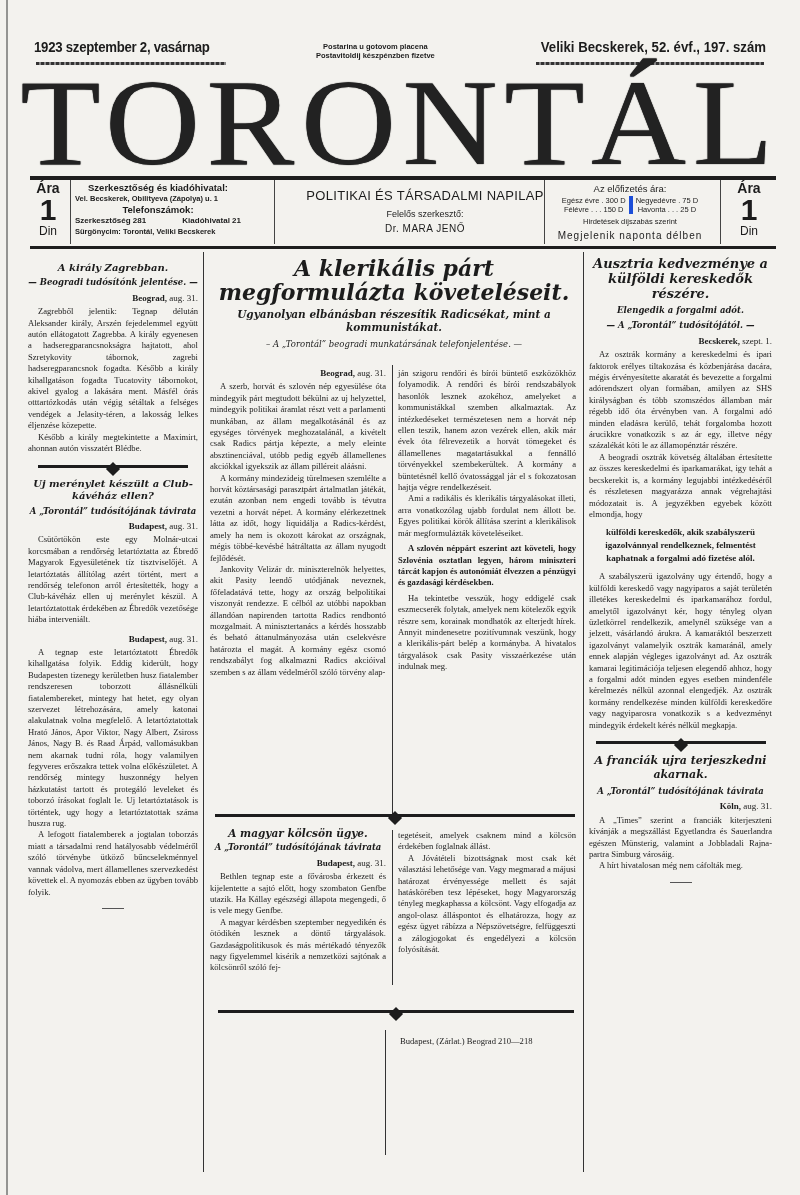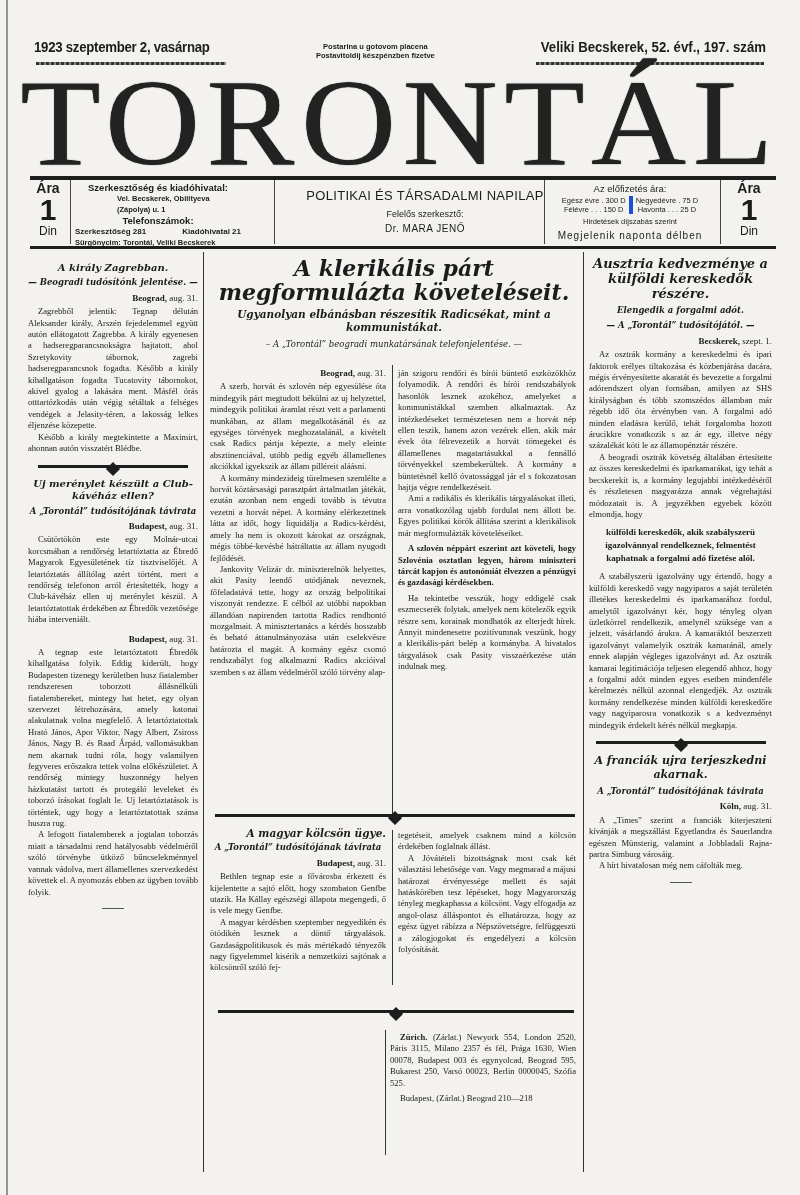--- a/index.html
+++ b/index.html
@@ -70,21 +70,21 @@
   <div class="rule-thick" style="top:176px;"></div>
 
   <div class="infobox">
     <div class="ara" style="left:0;width:36px;border-left:none;">
       <div class="a1">Ára</div>
       <div class="a2">1</div>
       <div class="a3">Din</div>
     </div>
     <div class="contact" style="left:40px;width:166px;">
       <div class="h">Szerkesztőség és kiadóhivatal:</div>
-      <div style="font-weight:bold;font-size:7.5px;margin-left:42px;">Vel. Becskerek, Obilityeva (Zápolya) u. 1</div>
+      <div style="font-weight:bold;font-size:7.5px;">Vel. Becskerek, Obilityeva (Zápolya) u. 1</div>
       <div class="h">Telefonszámok:</div>
       <div class="row">
         <span>Szerkesztőség 281</span>
         <span>Kiadóhivatal 21</span>
       </div>
       <div style="font-weight:bold;font-size:7.5px;">Sürgönycim: Torontál, Veliki Becskerek</div>
     </div>
     <div class="center-box" style="left:212px;width:300px;">
       <div class="t">POLITIKAI ÉS TÁRSADALMI NAPILAP</div>
       <div class="s">Felelős szerkesztő:</div>
@@ -156,35 +156,34 @@
   <div class="col" style="left:398px;top:368px;width:178px;">
     <p style="text-indent:0;">ján szigoru rendőri és bírói büntető eszközökhöz folyamodik. A rendőri és bírói rendszabályok hasonlók lesznek azokéhoz, amelyeket a kommunistákkal szemben alkalmaztak. Az intézkedéseket természetesen nem a horvát nép ellen teszik, hanem azon vezérek ellen, akik már évek óta félrevezetik a horvát tömegeket és államellenes magatartásukkal a fennálló törvényekkel szembekerültek. A kormány a büntetésnél kellő óvatossággal jár el s fokozatosan hajtja végre rendelkezéseit.</p>
     <p>Ami a radikális és klerikális tárgyalásokat illeti, arra vonatkozólag ujabb fordulat nem állott be. Egyes politikai körök állítása szerint a klerikálisok már megformulázták követeléseiket.</p>
     <p class="bold" style="margin:4px 0;">A szlovén néppárt eszerint azt követeli, hogy Szlovénia osztatlan legyen, három miniszteri tárcát kapjon és autonómiát élvezzen a pénzügyi és gazdasági kérdésekben.</p>
     <p>Ha tekintetbe vesszük, hogy eddigelé csak eszmecserék folytak, amelyek nem kötelezők egyik részre sem, korainak mondhatók az elterjedt hírek. Annyit mindenesetre pozitívumnak veszünk, hogy a klerikális-párt belép a kormányba. A hivatalos tárgyalások csak Pasity visszaérkezése után indulnak meg.</p>
   </div>
 
   <div class="swash" style="position:absolute;left:215px;top:812px;width:360px;margin:0;"></div>
 
   <div class="col" style="left:210px;top:828px;width:176px;">
-    <div class="h-ital" style="font-size:10.5px;text-align:right;">A magyar kölcsön ügye.</div>
+    <div class="h-ital" style="font-size:10.5px;">A magyar kölcsön ügye.</div>
     <div class="sub-ital" style="margin-top:3px;">A „Torontál” tudósítójának távirata</div>
     <div class="dateline"><b>Budapest,</b> <span>aug. 31.</span></div>
     <p>Bethlen tegnap este a fővárosba érkezett és kijelentette a sajtó előtt, hogy szombaton Genfbe utazik. Ha Kállay egészségi állapota megengedi, ő is vele megy Genfbe.</p>
     <p>A magyar kérdésben szeptember negyedikén és ötödikén lesznek a döntő tárgyalások. Gazdaságpolitikusok és más mértékadó tényezők nagy figyelemmel kisérik a nemzetközi sajtónak a kölcsönről szóló fej-</p>
   </div>
   <div class="col" style="left:398px;top:830px;width:178px;">
     <p style="text-indent:0;">tegetéseit, amelyek csaknem mind a kölcsön érdekében foglalnak állást.</p>
     <p>A Jóvátételi bizottságnak most csak két választási lehetősége van. Vagy megmarad a májusi határozat érvényessége mellett és saját hatáskörében tesz lépéseket, hogy Magyarország tényleg megkaphassa a kölcsönt. Vagy elfogadja az angol-olasz álláspontot és elhatározza, hogy az egész ügyet rábízza a Népszövetségre, felfüggeszti a zálogjogokat és engedélyezi a kölcsön folyósítását.</p>
   </div>
 
   <div class="swash" style="position:absolute;left:218px;top:1008px;width:356px;margin:0;"></div>
 
   <div class="col" style="left:390px;top:1032px;width:186px;">
-    <p><b>Zürich.</b> <span>(Zárlat.) Newyork 554, London 2520, Páris 3115, Milano 2357 és fél, Prága 1630, Wien 00078, Budapest 003 és egynyolcad, Beograd 595, Bukarest 250, Varsó 00023, Berlin 0000045, Szófia 525.</span></p>
     <p style="margin-top:4px;"><span>Budapest,</span> <span>(Zárlat.) Beograd 210—218</span></p>
   </div>
 
   <div class="col" style="left:589px;top:256px;width:183px;">
     <div class="h-ital" style="font-size:13px;line-height:15px;">Ausztria kedvezménye a külföldi kereskedők részére.</div>
     <div class="sub-ital" style="margin-top:4px;">Elengedik a forgalmi adót.</div>
     <div class="sub-ital" style="margin-top:4px;">— A „Torontál” tudósítójától. —</div>
     <div class="dateline"><b>Becskerek,</b> <span>szept. 1.</span></div>
     <p>Az osztrák kormány a kereskedelmi és ipari faktorok erélyes tiltakozása és közbenjárása dacára, mégis érvényesítette akaratát és bevezette a forgalmi adórendszert olyan formában, amilyen az SHS királyságban és több szomszédos államban már régebb idő óta érvényben van. A forgalmi adó minden eladásra kerülő, tehát forgalomba hozott árucikkre vonatkozik s az ár egy, illetve négy százalékát köti le az államopénztár részére.</p>
     <p>A beogradi osztrák követség általában értesítette az összes kereskedelmi és iparkamarákat, igy tehát a becskerekit is, a kormány legujabbi intézkedéséről és részletesen magyarázza annak végrehajtási módozatait is. A jegyzékben egyebek között elmondja, hogy</p>

